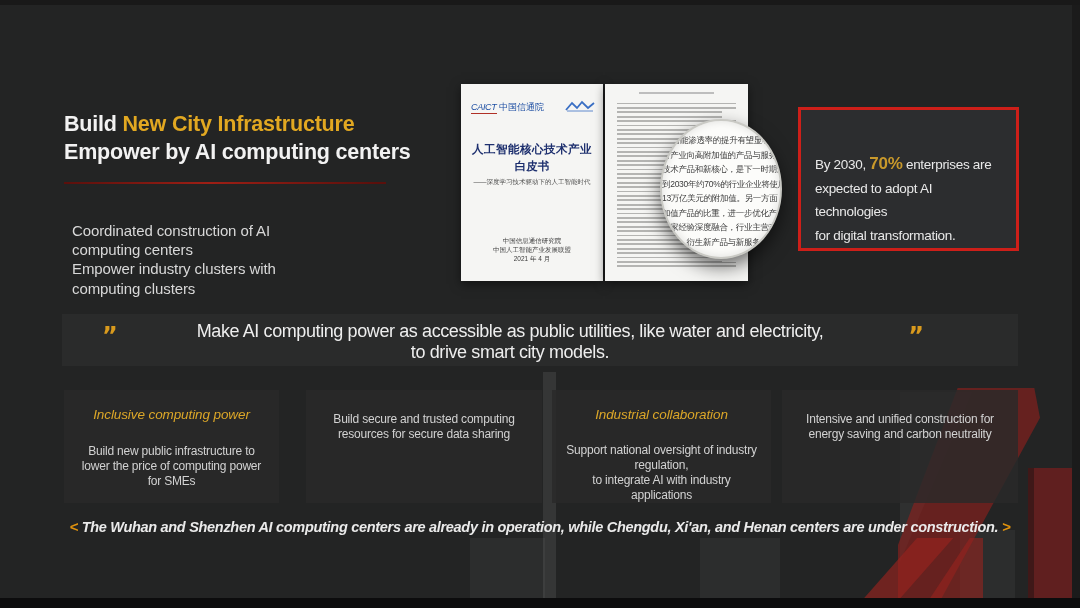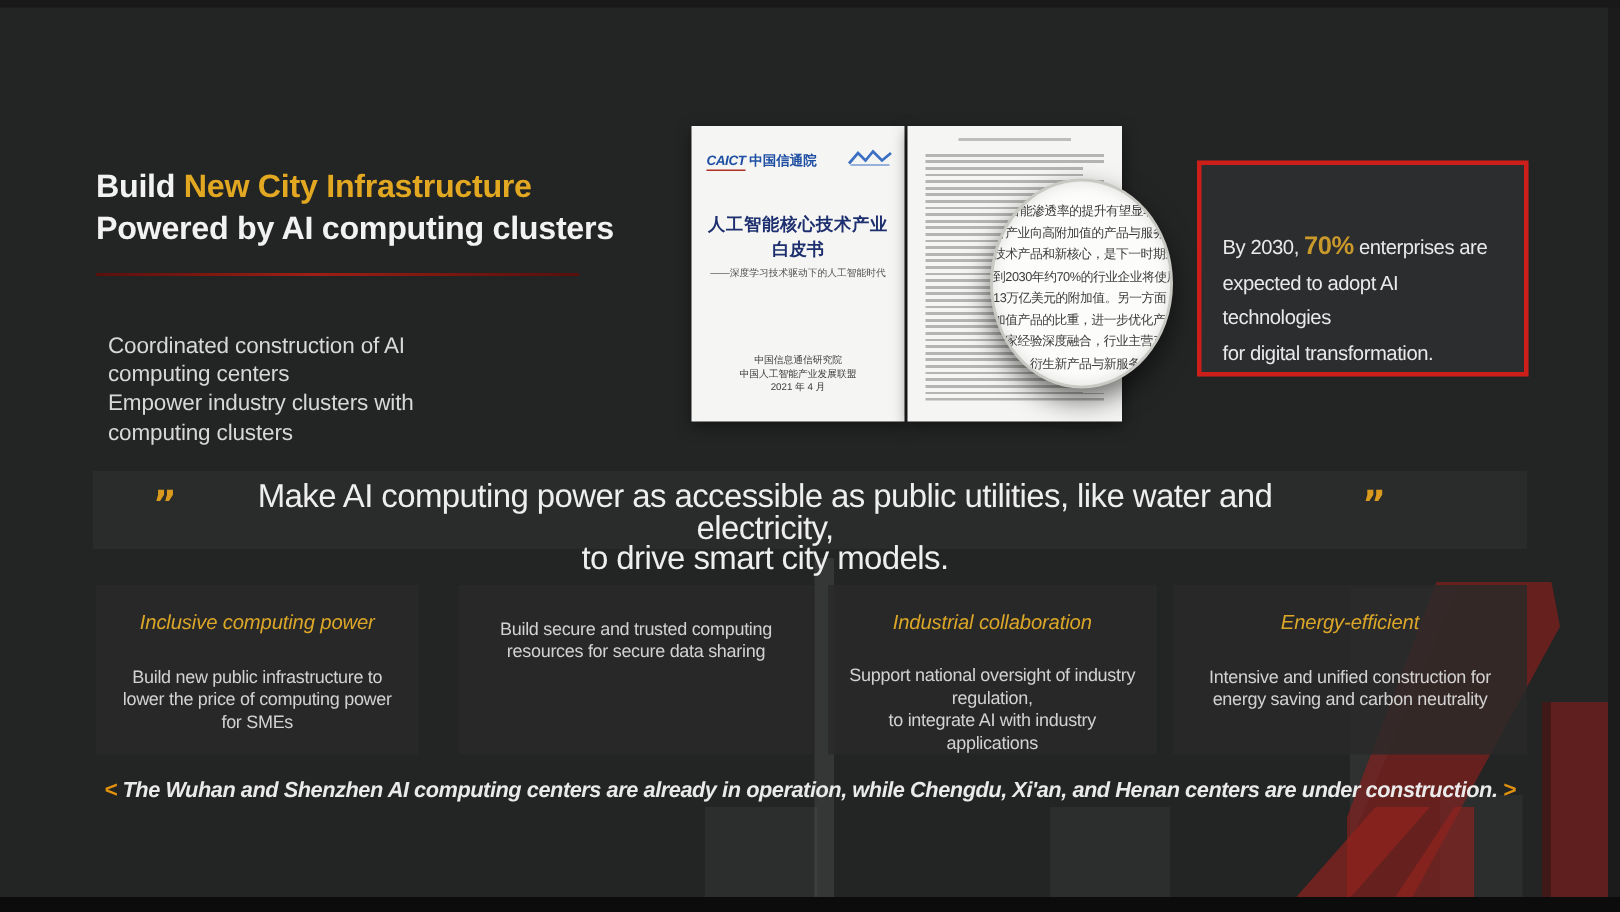--- a/index.html
+++ b/index.html
@@ -24,21 +24,21 @@
   .title-line{font-size:21.5px;font-weight:bold;color:#f2f2f2;}
   .title-gold{color:#e2a821;}
   .underline{left:64px;top:182px;width:322px;height:2px;
              background:linear-gradient(to right,#5a100c,#9e1f15 45%,#5a100c 97%);}
   .intro{left:72px;top:221px;width:270px;font-size:15px;line-height:19.2px;color:#d8d8d8;
          white-space:pre-line;letter-spacing:-.1px;}
   
   .doc{background:#f5f5f3;box-shadow:0 3px 10px rgba(0,0,0,.5);}
   .doc1{left:461px;top:84px;width:142px;height:197px;}
   .logo-row{position:absolute;left:10px;top:14px;right:8px;display:flex;justify-content:space-between;align-items:center;}
-  .caict{font-size:9px;font-weight:bold;color:#1e4fa3;white-space:nowrap;text-align:center;}
+  .caict{font-size:9px;font-weight:normal;color:#1e4fa3;white-space:nowrap;text-align:center;}
   .caict .en{font-style:italic;letter-spacing:-.3px;border-bottom:1px solid #b03026;padding-bottom:1px;}
   .aiia{display:inline-block;}
   .doc-title{position:absolute;left:0;top:58px;width:100%;text-align:center;color:#1d2f6e;font-weight:bold;}
   .doc-title .t1{font-size:11.5px;letter-spacing:.5px;}
   .doc-title .t2{font-size:11.5px;margin-top:2px;}
   .doc-sub{font-size:6.5px;color:#50504f;margin-top:4px;font-weight:normal;}
   .doc-footer{position:absolute;left:0;bottom:18px;width:100%;text-align:center;
               font-size:6.5px;line-height:9px;color:#3a3a3a;}
   
   .doc2{left:605px;top:84px;width:143px;height:197px;overflow:hidden;}
@@ -58,21 +58,21 @@
   .stat{left:798px;top:107px;width:221px;height:144px;box-sizing:border-box;
         border:3px solid #cd1f19;background:#2c2d2f;padding:42px 12px 0 14px;}
   .stat .line{font-size:13.5px;line-height:23.5px;color:#e9e9e9;letter-spacing:-.3px;}
   .stat .gold{color:#c9992b;font-size:17px;font-weight:bold;}
   
   .quote-bar{left:62px;top:314px;width:956px;height:52px;background:#2a2b2b;}
   .qmark{position:absolute;top:8px;font-size:24px;font-weight:bold;color:#d99a1d;
          font-family:"DejaVu Sans",sans-serif;}
   .qmark.l{left:40px;} .qmark.r{right:94px;}
   .quote-text{position:absolute;left:90px;right:150px;top:7px;text-align:center;
-              font-size:22px;line-height:20.5px;color:#eeeeee;white-space:pre-line;letter-spacing:-.4px;}
+              font-size:18px;line-height:20.5px;color:#eeeeee;white-space:pre-line;letter-spacing:-.4px;}
   
   .pillar{top:390px;height:113px;background:rgba(41,42,42,.82);box-sizing:border-box;text-align:center;}
   .p1{left:64px;width:215px;} .p2{left:306px;width:236px;} .p3{left:552px;width:219px;} .p4{left:782px;width:236px;}
   .pillar .ptitle{margin-top:17px;font-size:13.5px;color:#dca728;letter-spacing:-.1px;font-style:italic;}
   .pillar .pbody{margin-top:22px;font-size:12px;line-height:15px;color:#d2d2d2;
                  white-space:pre-line;letter-spacing:-.2px;padding:0 8px;}
   .p3 .pbody{margin-top:21px;}
   
   .ticker{left:40px;top:518px;width:1000px;text-align:center;font-size:14.5px;font-weight:bold;
           color:#eaeaea;letter-spacing:-.3px;white-space:nowrap;font-style:italic;}
@@ -90,21 +90,21 @@
   <div class="decor gray-tri" style="left:900px;top:392px;width:120px;height:170px;"></div>
   <div class="decor red-a" style="left:898px;top:388px;width:142px;height:212px;"></div>
   <div class="decor red-b1" style="left:818px;top:538px;width:165px;height:60px;"></div>
   <div class="decor red-b2" style="left:818px;top:538px;width:165px;height:60px;"></div>
   <div class="decor red-c" style="left:1028px;top:468px;width:52px;height:134px;"></div>
 
   <div class="content title-block">
     <div class="title-line">
       <span>Build </span><span class="title-gold">New City Infrastructure</span>
     </div>
-    <div class="title-line">Powered by AI computing clusters</div>
+    <div class="title-line">Empower by AI computing centers</div>
   </div>
   <div class="content underline"></div>
 
   <div class="content intro">Coordinated construction of AI
 computing centers
 Empower industry clusters with
 computing clusters</div>
 
   <div class="content doc doc1">
     <div class="logo-row">
@@ -175,21 +175,20 @@
 resources for secure data sharing</div>
   </div>
   <div class="content pillar p3">
     <div class="ptitle">Industrial collaboration</div>
     <div class="pbody">Support national oversight of industry
 regulation,
 to integrate AI with industry
 applications</div>
   </div>
   <div class="content pillar p4">
-    <div class="ptitle">Energy-efficient</div>
     <div class="pbody">Intensive and unified construction for
 energy saving and carbon neutrality</div>
   </div>
 
   <div class="content ticker">
     <span class="arrow">&lt;</span><span> The Wuhan and Shenzhen AI computing centers are already in operation, while Chengdu, Xi'an, and Henan centers are under construction. </span><span class="arrow">&gt;</span>
   </div>
 
   <div class="bar-top"></div>
   <div class="bar-bottom"></div>

